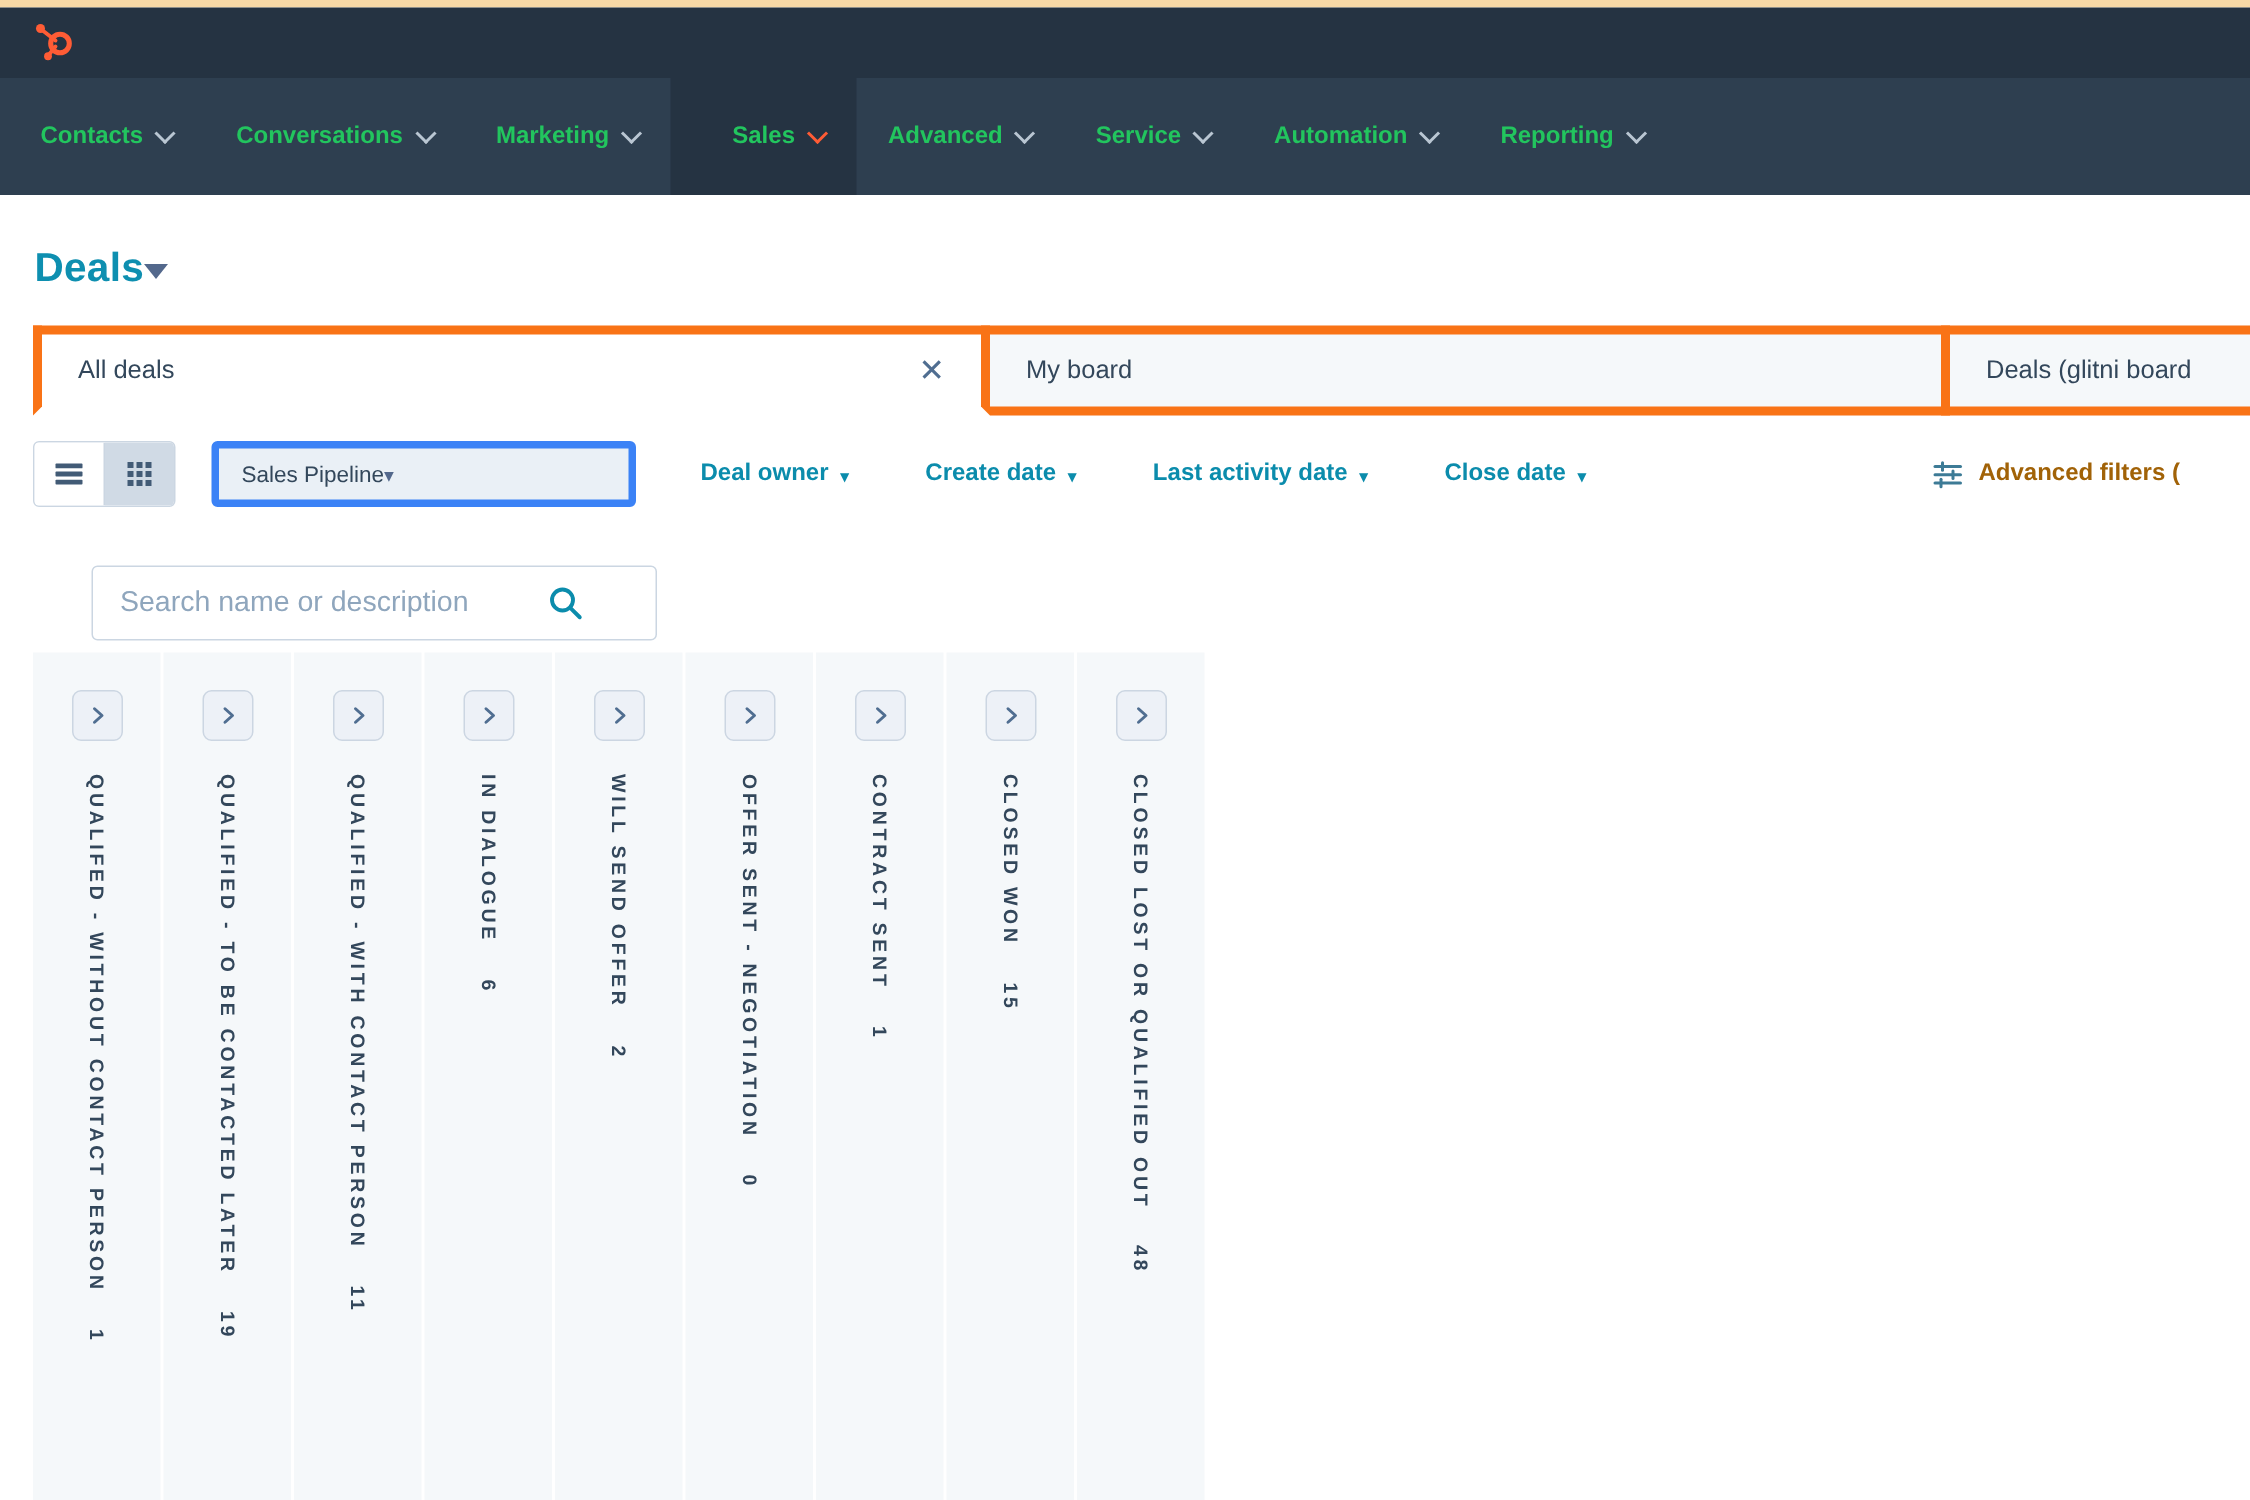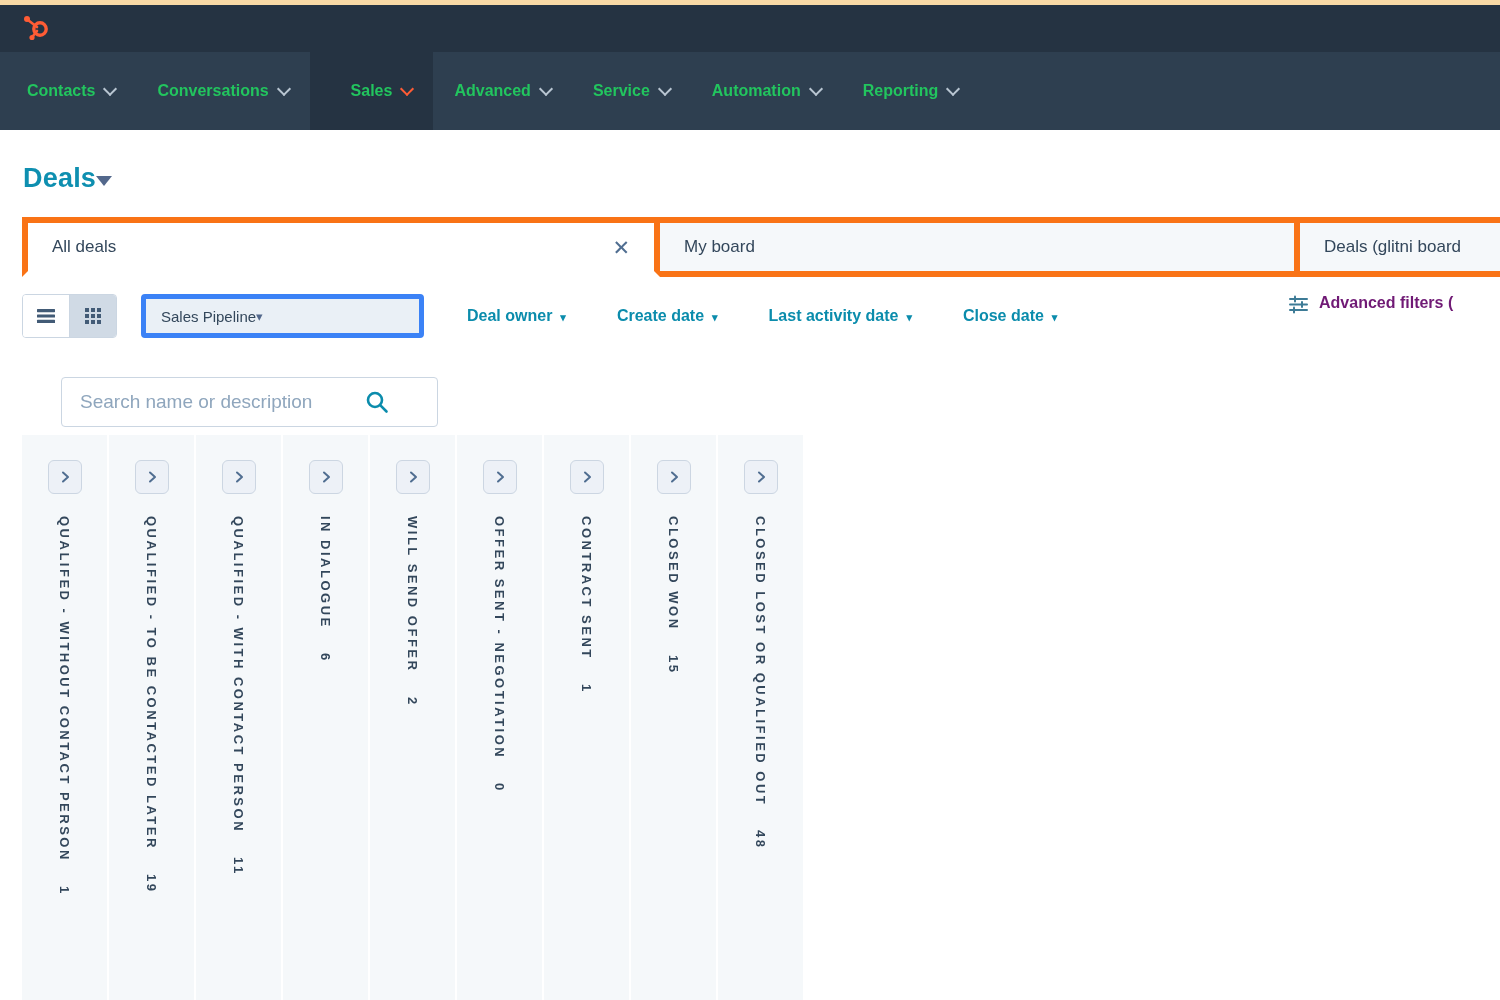--- a/index.html
+++ b/index.html
@@ -42,22 +42,22 @@
   .vt-btn.first{border-right:1px solid #cbd6e2;}
   .vt-btn.selected{background:#d0dae5;}
   .pipeline-select{margin-left:24px;width:283px;height:44px;box-sizing:border-box;background:#eaf0f6;
     border:5px solid #3b82f6;border-radius:4px;display:flex;align-items:center;justify-content:flex-start;
     padding:0 15px;font-size:15px;color:#33475b;cursor:pointer;}
   .select-caret{color:#53688c;font-size:13px;}
   .filters{margin-left:43px;display:flex;gap:51px;align-items:center;}
   .filter-link{display:flex;align-items:center;gap:8px;color:#0b8cac;font-size:16px;font-weight:700;
     cursor:pointer;white-space:nowrap;}
   .filter-caret{font-size:11px;color:#0b8cac;margin-top:2px;}
-  .advanced{position:absolute;top:294px;left:1288px;height:44px;display:flex;gap:10px;
-    color:#701a75;font-size:16px;font-weight:700;cursor:pointer;white-space:nowrap;}
+  .advanced{position:absolute;top:294px;left:1288px;height:44px;display:flex;align-items:center;gap:10px;
+    color:#a16207;font-size:16px;font-weight:700;cursor:pointer;white-space:nowrap;}
   
   .search-wrap{position:absolute;top:377px;left:25px;width:377px;height:50px;}
   .search-input{width:100%;height:100%;box-sizing:border-box;border:1px solid #cbd6e2;border-radius:4px;
     padding:0 46px 0 18px;font-size:19px;color:#14532d;font-family:"Liberation Sans",sans-serif;outline:none;margin-left:36px;}
   .search-input::placeholder{color:#8fa6bd;opacity:1;}
   .search-icon{position:absolute;right:12px;top:12px;}
   
   .board{position:absolute;top:435px;left:22px;display:flex;gap:2px;height:565px;}
   .col{width:85px;background:#f5f8fa;display:flex;flex-direction:column;align-items:center;}
   .expand-btn{margin-top:25px;width:34px;height:34px;box-sizing:border-box;background:#edf1f7;
@@ -86,20 +86,24 @@
   </span>
 </div>
 
 <div class="navbar">
   <div class="nav-item">
     <span>Contacts</span>
     <span class="chev"></span>
   </div>
   <div class="nav-item">
     <span>Conversations</span>
+    <span class="chev"></span>
+  </div>
+  <div class="nav-item">
+    <span>Marketing</span>
     <span class="chev"></span>
   </div>
   <div class="nav-item active">
     <span>Sales</span>
     <span class="chev"></span>
   </div>
   <div class="nav-item">
     <span>Advanced</span>
     <span class="chev"></span>
   </div>

